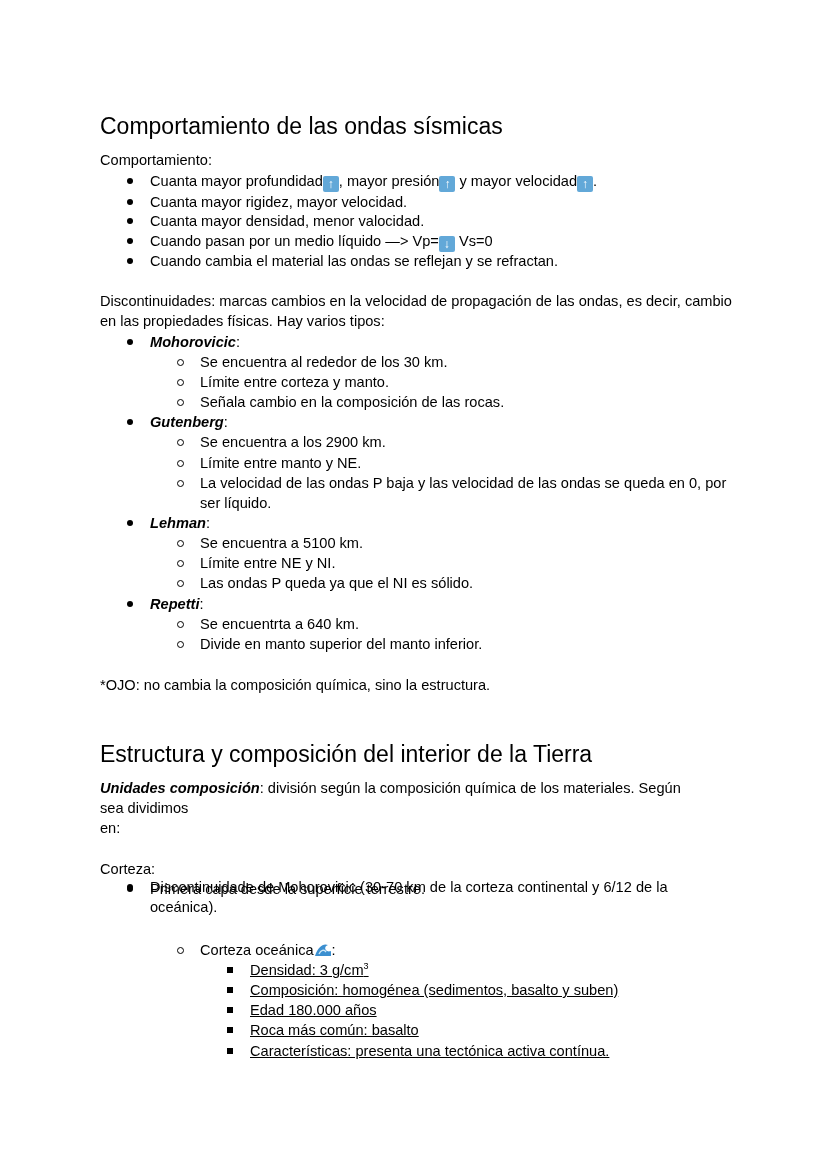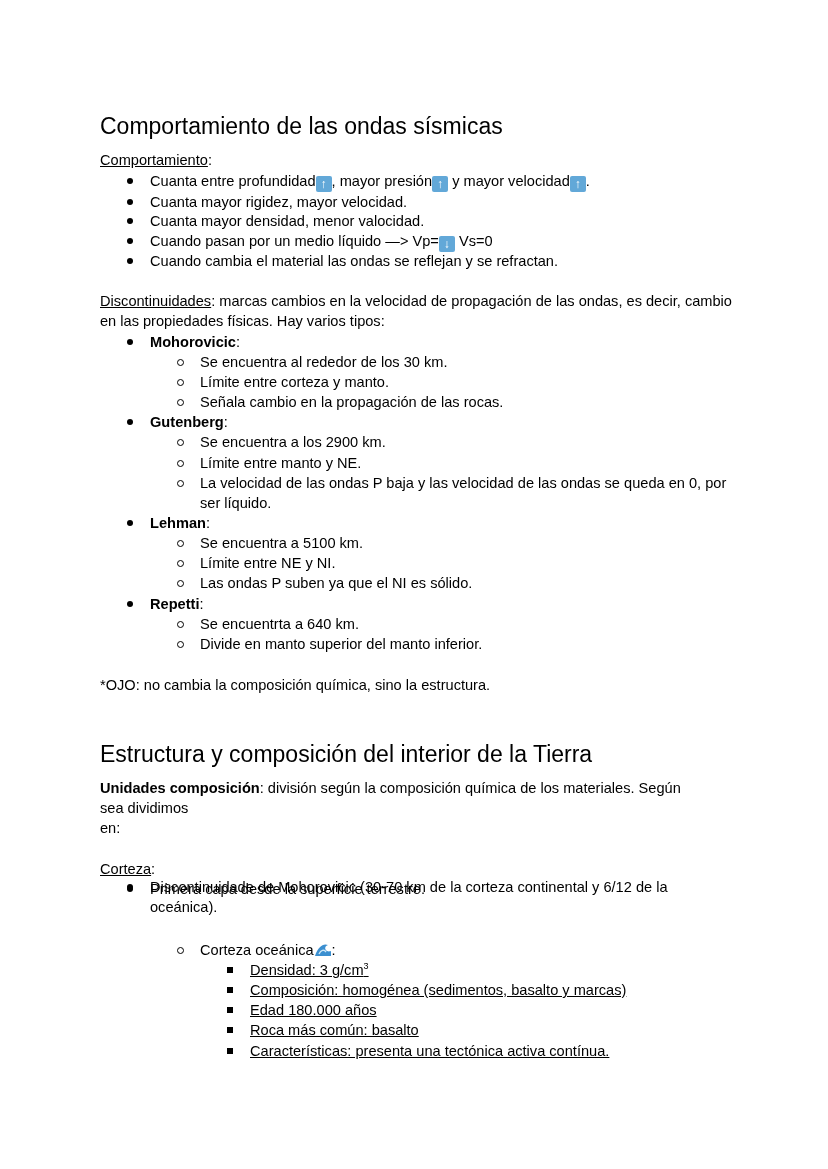--- a/index.html
+++ b/index.html
@@ -1,21 +1,21 @@
 <!DOCTYPE html>
 <html><head>
 <meta charset="utf-8">
 <style>
   html, body { margin: 0; padding: 0; background: #ffffff; }
   body { width: 828px; height: 1169px; position: relative; overflow: hidden;
          font-family: "Liberation Sans", sans-serif; color: #000; }
   .h1 { position: absolute; left: 100px; font-size: 23px; font-weight: normal; margin: 0; color: #000; white-space: nowrap; }
   .p { position: absolute; left: 100px; font-size: 14.6px; line-height: 20.2px; width: 640px; margin: 0; }
-  .u { text-decoration: underline; }
-  .b { font-weight: bold; }
+  .u { }
+  .b { font-weight: bold; font-style: italic; }
   .li { position: absolute; font-size: 14.6px; line-height: 20.2px; margin: 0; white-space: nowrap; }
   .li.l1 { left: 150px; }
   .li.l2 { left: 200px; }
   .li.l3 { left: 250px; text-decoration: underline; }
   .bullet { position: absolute; display: inline-block; }
   .l1 .bullet { left: -23px; top: 7px; width: 6px; height: 6px; background: #000; border-radius: 50%; }
   .l2 .bullet { left: -23px; top: 7px; width: 5px; height: 5px; border: 1px solid #000; border-radius: 50%; box-sizing: content-box; }
   .l3 .bullet { left: -23px; top: 7px; width: 6px; height: 6px; background: #000; }
   .wrap { white-space: normal; width: 530px; }
   .emoji { display: inline-block; width: 16px; height: 16px; vertical-align: -2px; border-radius: 2px;
@@ -24,42 +24,42 @@
   .wave svg { position: absolute; left: 0; top: 0; }
   sup { font-size: 9px; line-height: 0; }
 </style>
 </head>
 <body>
 
 <h1 class="h1" style="top:113px">Comportamiento de las ondas sísmicas</h1>
 
 <p class="p" style="top:150px"><span class="u">Comportamiento</span><span>:</span></p>
 
-<div class="li l1" style="top:171px"><span class="bullet"></span><span>Cuanta entre profundidad</span><span class="emoji">↑</span><span>, mayor presión</span><span class="emoji">↑</span><span> y mayor velocidad</span><span class="emoji">↑</span><span>.</span></div>
+<div class="li l1" style="top:171px"><span class="bullet"></span><span>Cuanta mayor profundidad</span><span class="emoji">↑</span><span>, mayor presión</span><span class="emoji">↑</span><span> y mayor velocidad</span><span class="emoji">↑</span><span>.</span></div>
 <div class="li l1" style="top:192px"><span class="bullet"></span><span>Cuanta mayor rigidez, mayor velocidad.</span></div>
 <div class="li l1" style="top:211px"><span class="bullet"></span><span>Cuanta mayor densidad, menor valocidad.</span></div>
 <div class="li l1" style="top:231px"><span class="bullet"></span><span>Cuando pasan por un medio líquido —&gt; Vp=</span><span class="emoji">↓</span><span> Vs=0</span></div>
 <div class="li l1" style="top:251px"><span class="bullet"></span><span>Cuando cambia el material las ondas se reflejan y se refractan.</span></div>
 
 <p class="p" style="top:291px"><span class="u">Discontinuidades</span><span>: marcas cambios en la velocidad de propagación de las ondas, es decir, cambio en las propiedades físicas. Hay varios tipos:</span></p>
 
 <div class="li l1" style="top:332px"><span class="bullet"></span><span class="b">Mohorovicic</span><span>:</span></div>
 <div class="li l2" style="top:352px"><span class="bullet"></span><span>Se encuentra al rededor de los 30 km.</span></div>
 <div class="li l2" style="top:372px"><span class="bullet"></span><span>Límite entre corteza y manto.</span></div>
-<div class="li l2" style="top:392px"><span class="bullet"></span><span>Señala cambio en la propagación de las rocas.</span></div>
+<div class="li l2" style="top:392px"><span class="bullet"></span><span>Señala cambio en la composición de las rocas.</span></div>
 
 <div class="li l1" style="top:412px"><span class="bullet"></span><span class="b">Gutenberg</span><span>:</span></div>
 <div class="li l2" style="top:432px"><span class="bullet"></span><span>Se encuentra a los 2900 km.</span></div>
 <div class="li l2" style="top:453px"><span class="bullet"></span><span>Límite entre manto y NE.</span></div>
 <div class="li l2 wrap" style="top:473px"><span class="bullet"></span><span>La velocidad de las ondas P baja y las velocidad de las ondas se queda en 0, por ser líquido.</span></div>
 
 <div class="li l1" style="top:513px"><span class="bullet"></span><span class="b">Lehman</span><span>:</span></div>
 <div class="li l2" style="top:533px"><span class="bullet"></span><span>Se encuentra a 5100 km.</span></div>
 <div class="li l2" style="top:553px"><span class="bullet"></span><span>Límite entre NE y NI.</span></div>
-<div class="li l2" style="top:573px"><span class="bullet"></span><span>Las ondas P suben ya que el NI es sólido.</span></div>
+<div class="li l2" style="top:573px"><span class="bullet"></span><span>Las ondas P queda ya que el NI es sólido.</span></div>
 
 <div class="li l1" style="top:594px"><span class="bullet"></span><span class="b">Repetti</span><span>:</span></div>
 <div class="li l2" style="top:614px"><span class="bullet"></span><span>Se encuentrta a 640 km.</span></div>
 <div class="li l2" style="top:634px"><span class="bullet"></span><span>Divide en manto superior  del manto inferior.</span></div>
 
 <p class="p" style="top:675px">*OJO: no cambia la composición química, sino la estructura.</p>
 
 <h1 class="h1" style="top:741px">Estructura y composición del interior de la Tierra</h1>
 
 <p class="p" style="top:778px"><span class="b">Unidades composición</span><span>: división según la composición química de los materiales. Según</span><br><span>sea dividimos</span><br><span>en:</span></p>
@@ -68,16 +68,16 @@
 
 <div class="li l1" style="top:879px"><span class="bullet"></span><span>Primera capa desde la superficie terrestre.</span></div>
 <div class="li l1 wrap" style="top:877px; width:560px"><span class="bullet"></span><span>Discontinuidade de Mohorovicic (30-70 km de la corteza continental y 6/12 de la oceánica).</span></div>
 
 <div class="li l2" style="top:940px"><span class="bullet"></span><span>Corteza oceánica</span><span class="wave"><svg width="18" height="16" viewBox="0 0 18 16">
         <path d="M1 15 C4 6, 9 2, 14 4 C11 5, 10 8, 13 10 C15 11, 17 10, 17 10 L17 15 Z" fill="#3b8fd0"></path>
         <path d="M5 13 C7 9, 10 8, 12 11" stroke="#cfe8f7" stroke-width="1.4" fill="none"></path>
       </svg></span><span>:</span></div>
 
 <div class="li l3" style="top:960px"><span class="bullet"></span><span>Densidad: 3 g/cm</span><sup>3</sup></div>
-<div class="li l3" style="top:980px"><span class="bullet"></span><span>Composición: homogénea (sedimentos, basalto y marcas)</span></div>
+<div class="li l3" style="top:980px"><span class="bullet"></span><span>Composición: homogénea (sedimentos, basalto y suben)</span></div>
 <div class="li l3" style="top:1000px"><span class="bullet"></span><span>Edad 180.000 años</span></div>
 <div class="li l3" style="top:1020px"><span class="bullet"></span><span>Roca más común: basalto</span></div>
 <div class="li l3" style="top:1041px"><span class="bullet"></span><span>Características: presenta una tectónica activa contínua.</span></div>
 
 </body></html>

